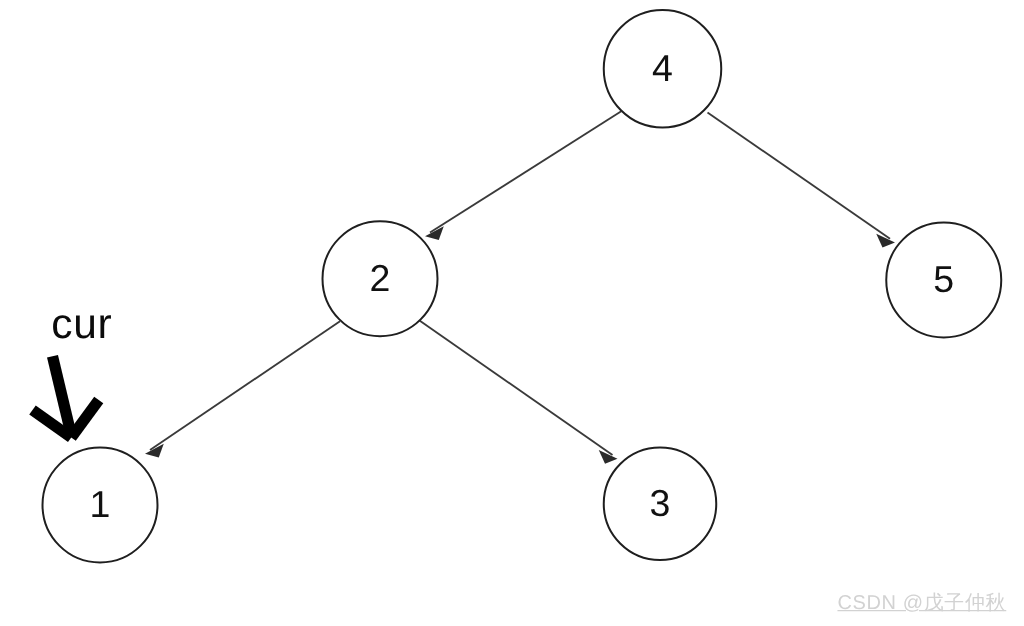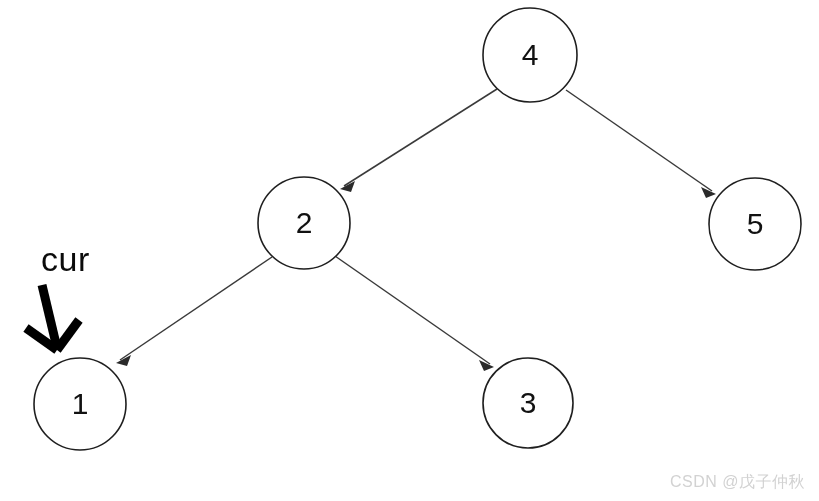--- a/index.html
+++ b/index.html
@@ -71,20 +71,21 @@
   }
   .watermark {
     position: absolute;
     right: 14px;
     bottom: 8px;
     font-family: "Liberation Sans", sans-serif;
     font-size: 16px;
     color: #d2d2d2;
     white-space: nowrap;
     letter-spacing: 0.5px;
+    text-decoration: underline;
   }
 </style>
 </head>
 <body>
 
 <div id="canvas">
 
   <svg id="tree-svg" viewBox="0 0 819 501">
 
     <g>

